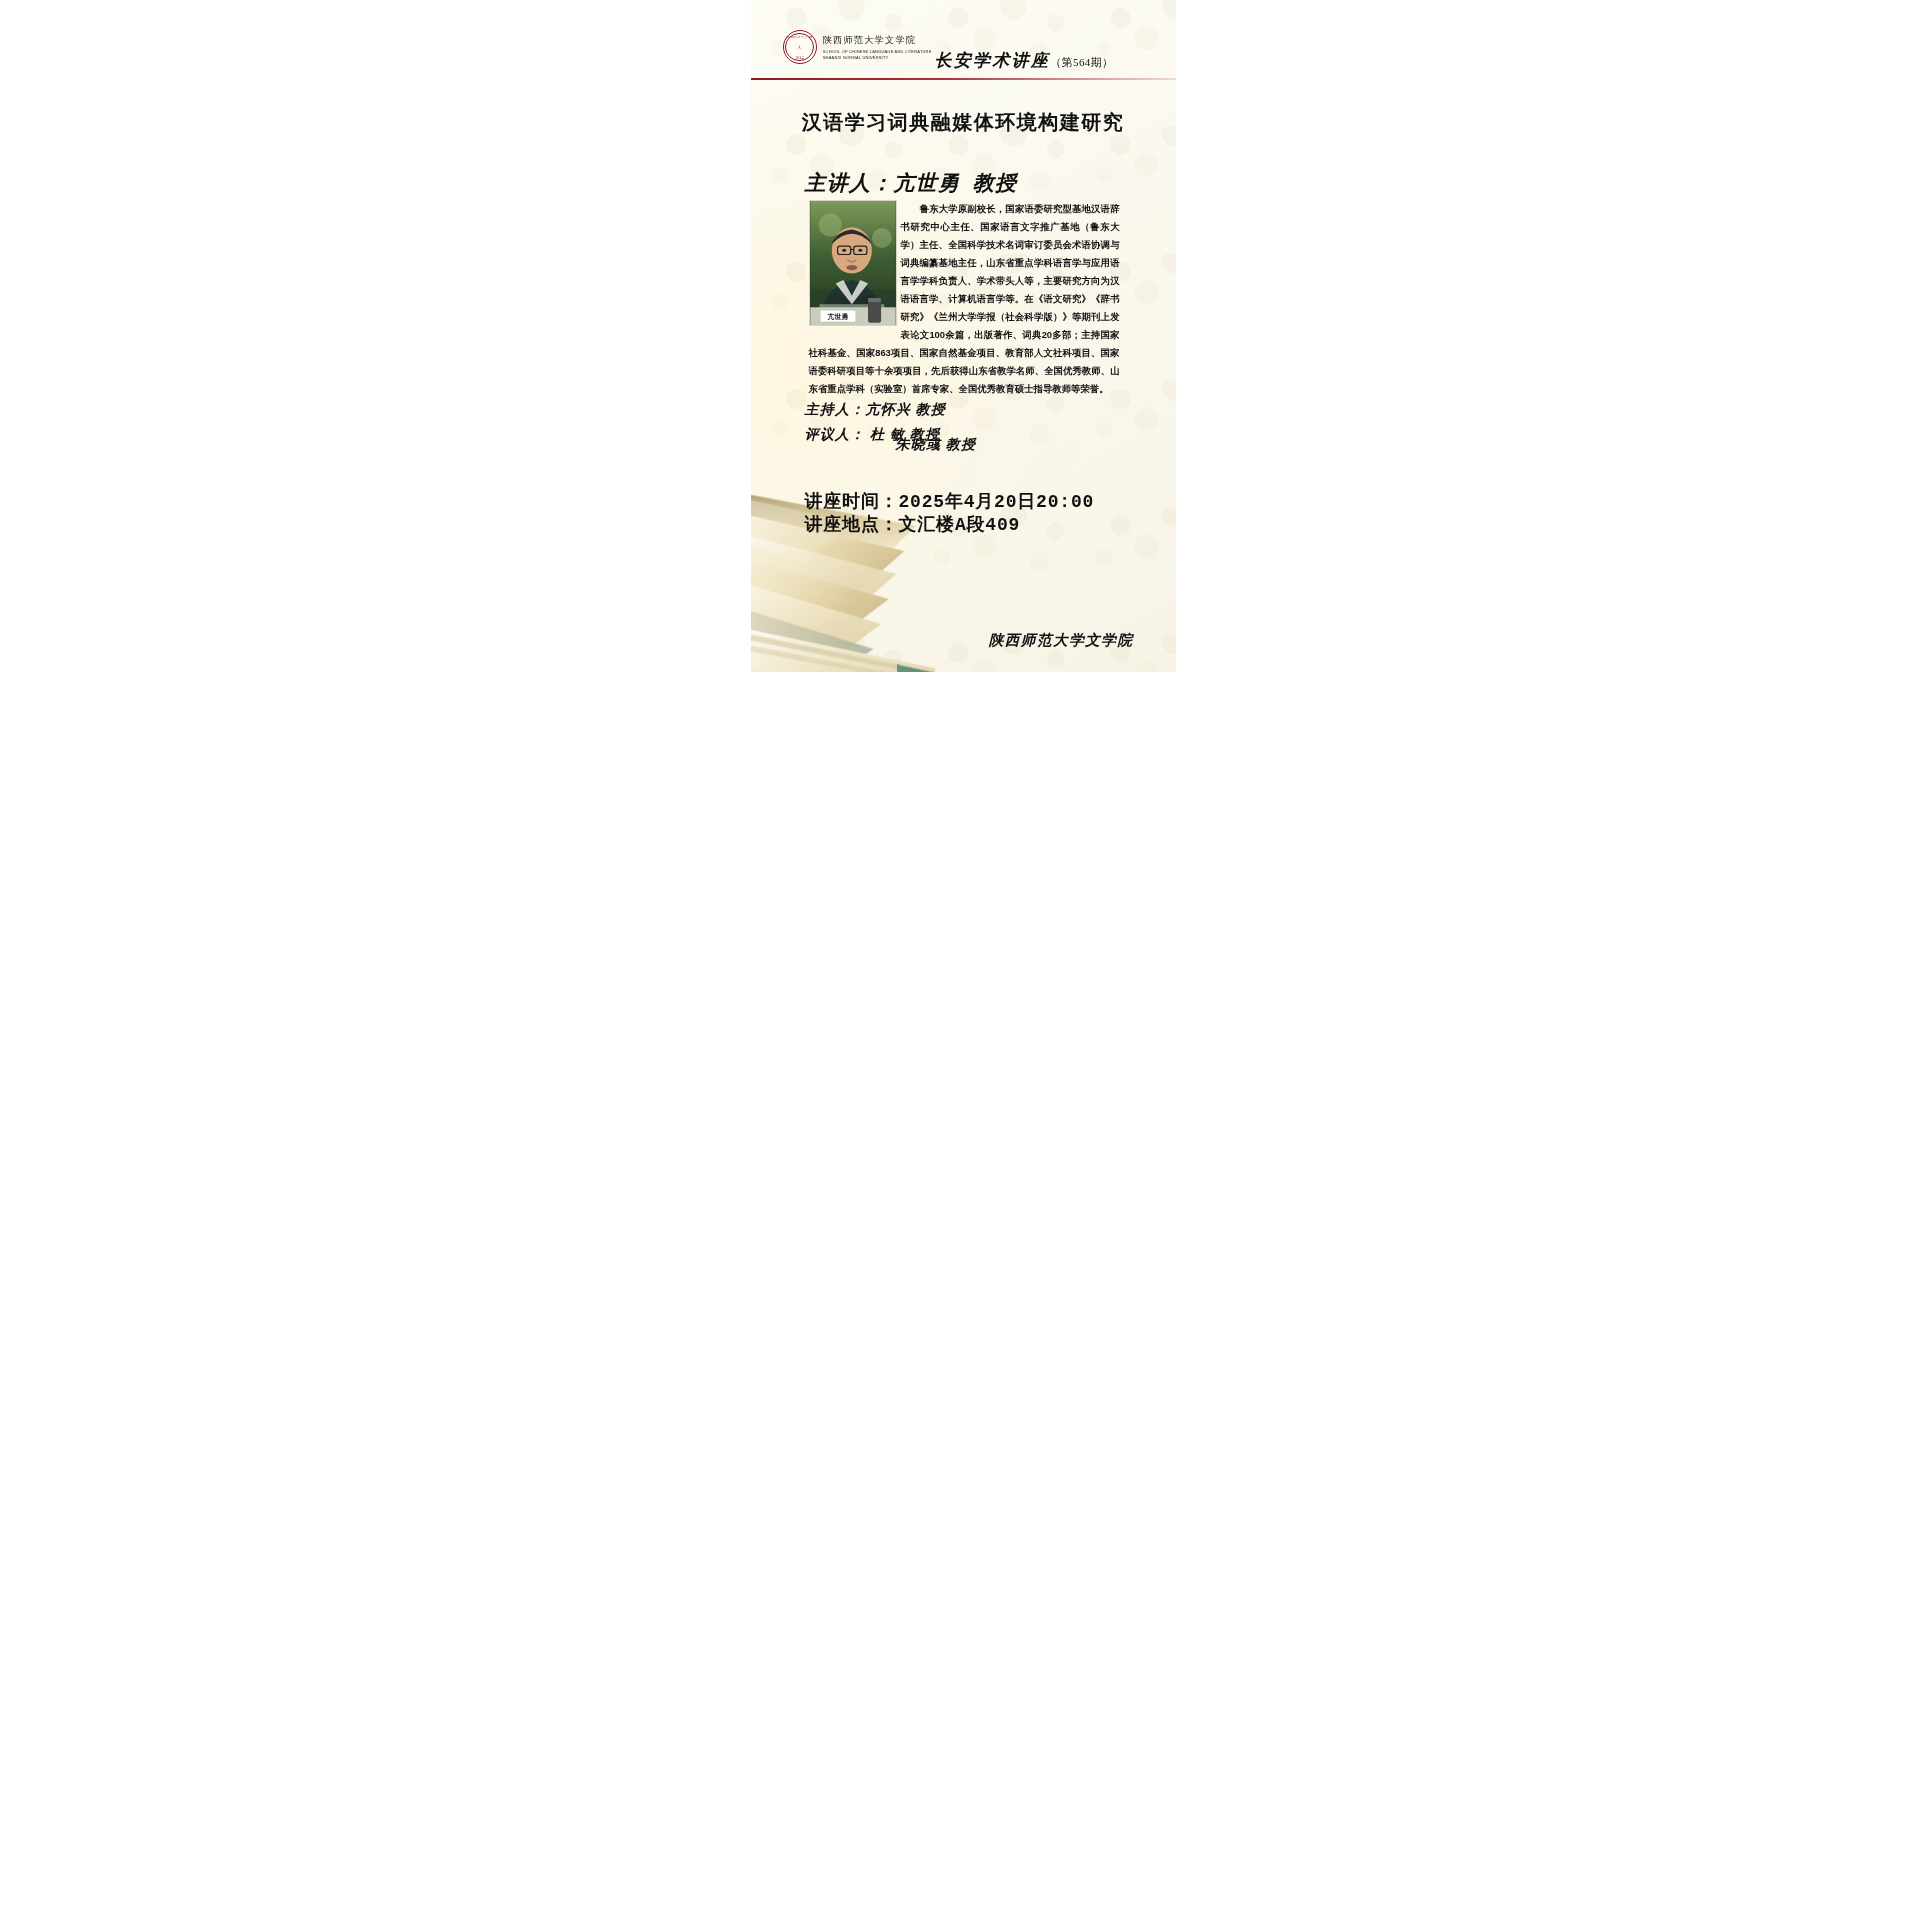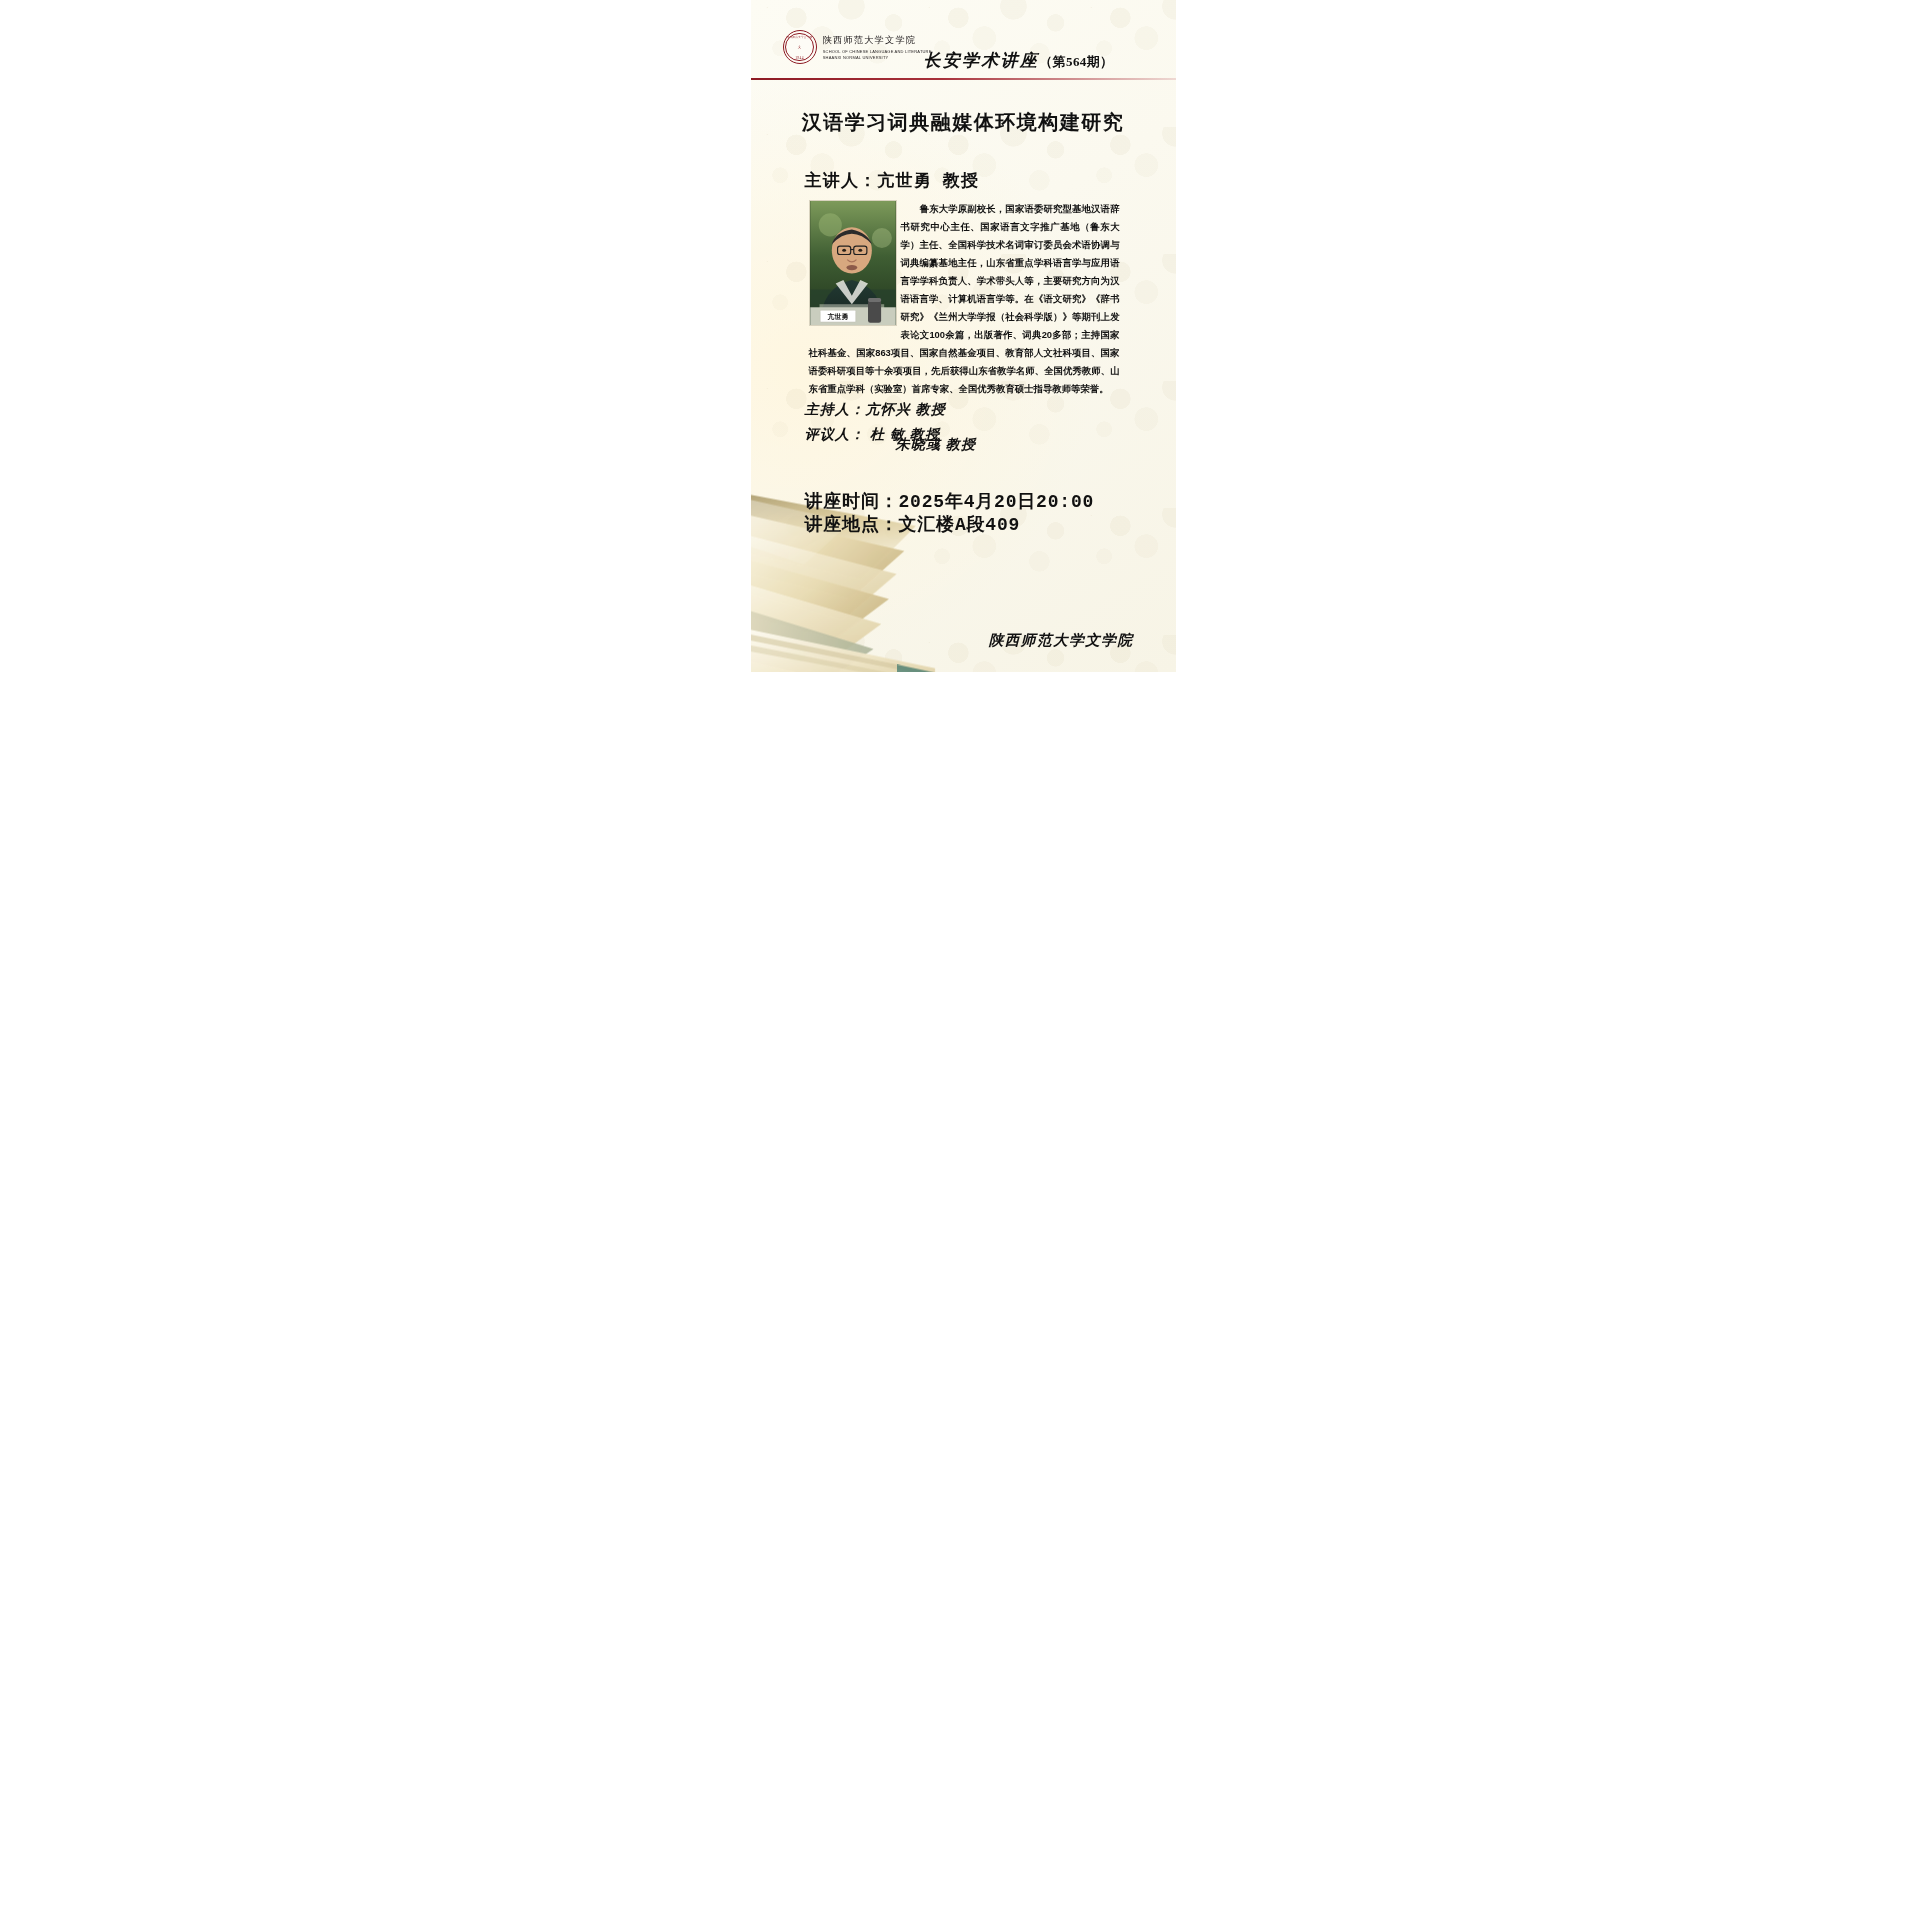--- a/index.html
+++ b/index.html
@@ -123,24 +123,23 @@
   }
   .series-title {
     font-size: 17px;
     font-weight: bold;
     letter-spacing: 2.3px;
     font-style: italic;
     color: #111;
     font-family: "Liberation Serif", "DejaVu Serif", serif;
   }
   .series-issue {
-    font-size: 13px;
+    font-size: 11px;
     letter-spacing: 0.4px;
     color: #111;
-    font-weight: bold;
   }
   .rule {
     position: absolute;
     left: 0; top: 78px;
     width: 425px; height: 1.5px;
     background: linear-gradient(90deg, #8d1a23 0%, #a8313a 45%, rgba(200,120,125,0.25) 100%);
   }
 
   
   .book-art {
@@ -160,23 +159,24 @@
     font-size: 20px;
     font-weight: bold;
     letter-spacing: 1.5px;
     color: #111;
     font-family: "Liberation Serif", "DejaVu Serif", serif;
   }
 
   .speaker-line {
     position: absolute;
     left: 54px; top: 169px;
-    font-size: 17px;
+    font-size: 21px;
     font-weight: bold;
     letter-spacing: 1.2px;
+    font-style: italic;
     color: #111;
   }
 
   .photo {
     position: absolute;
     left: 58px; top: 200px;
     width: 86px; height: 124px;
     border: 0.4px solid #d9d3bf;
     overflow: hidden;
     background: #2c3b24;

